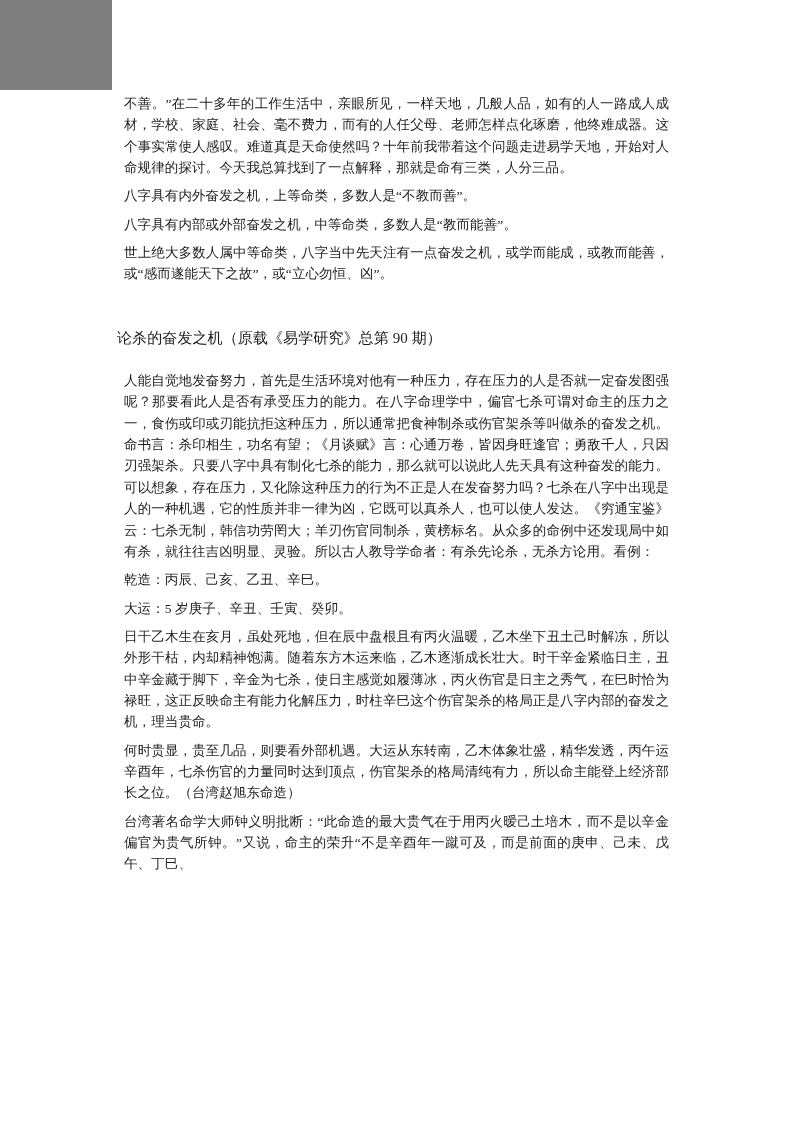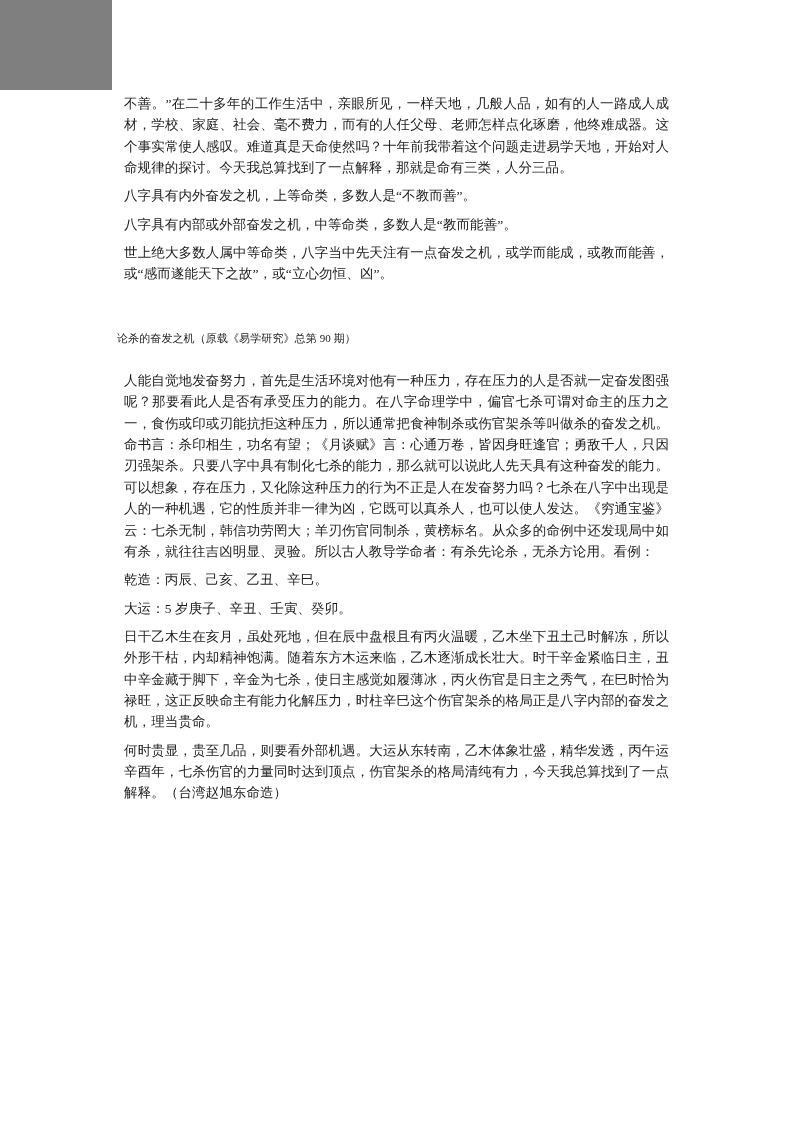--- a/index.html
+++ b/index.html
@@ -31,21 +31,21 @@
     font-size: 13.5px;
     line-height: 21.35px;
     text-align: justify;
     letter-spacing: 0.1px;
   }
   .content p {
     margin: 7px;
     padding: 0;
   }
   .article-heading {
-    font-size: 11px;
+    font-size: 15px;
     font-weight: normal;
     margin: 43px 0 21px 0;
     text-align: left;
   }
 </style>
 </head>
 <body>
 
 <div class="gray-corner"></div>
 
@@ -54,14 +54,15 @@
   <p>八字具有内外奋发之机，上等命类，多数人是“不教而善”。</p>
   <p>八字具有内部或外部奋发之机，中等命类，多数人是“教而能善”。</p>
   <p>世上绝大多数人属中等命类，八字当中先天注有一点奋发之机，或学而能成，或教而能善，或“感而遂能天下之故”，或“立心勿恒、凶”。</p>
 
   <h2 class="article-heading">论杀的奋发之机（原载《易学研究》总第 90 期）</h2>
 
   <p>人能自觉地发奋努力，首先是生活环境对他有一种压力，存在压力的人是否就一定奋发图强呢？那要看此人是否有承受压力的能力。在八字命理学中，偏官七杀可谓对命主的压力之一，食伤或印或刃能抗拒这种压力，所以通常把食神制杀或伤官架杀等叫做杀的奋发之机。命书言：杀印相生，功名有望；《月谈赋》言：心通万卷，皆因身旺逢官；勇敌千人，只因刃强架杀。只要八字中具有制化七杀的能力，那么就可以说此人先天具有这种奋发的能力。可以想象，存在压力，又化除这种压力的行为不正是人在发奋努力吗？七杀在八字中出现是人的一种机遇，它的性质并非一律为凶，它既可以真杀人，也可以使人发达。《穷通宝鉴》云：七杀无制，韩信功劳罔大；羊刃伤官同制杀，黄榜标名。从众多的命例中还发现局中如有杀，就往往吉凶明显、灵验。所以古人教导学命者：有杀先论杀，无杀方论用。看例：</p>
   <p>乾造：丙辰、己亥、乙丑、辛巳。</p>
   <p>大运：5 岁庚子、辛丑、壬寅、癸卯。</p>
   <p>日干乙木生在亥月，虽处死地，但在辰中盘根且有丙火温暖，乙木坐下丑土己时解冻，所以外形干枯，内却精神饱满。随着东方木运来临，乙木逐渐成长壮大。时干辛金紧临日主，丑中辛金藏于脚下，辛金为七杀，使日主感觉如履薄冰，丙火伤官是日主之秀气，在巳时恰为禄旺，这正反映命主有能力化解压力，时柱辛巳这个伤官架杀的格局正是八字内部的奋发之机，理当贵命。</p>
-  <p>何时贵显，贵至几品，则要看外部机遇。大运从东转南，乙木体象壮盛，精华发透，丙午运辛酉年，七杀伤官的力量同时达到顶点，伤官架杀的格局清纯有力，今天我总算找到了一点解释。（台湾赵旭东命造）</p>
+  <p>何时贵显，贵至几品，则要看外部机遇。大运从东转南，乙木体象壮盛，精华发透，丙午运辛酉年，七杀伤官的力量同时达到顶点，伤官架杀的格局清纯有力，所以命主能登上经济部长之位。（台湾赵旭东命造）</p>
+  <p>台湾著名命学大师钟义明批断：“此命造的最大贵气在于用丙火暧己土培木，而不是以辛金偏官为贵气所钟。”又说，命主的荣升“不是辛酉年一蹴可及，而是前面的庚申、己未、戊午、丁巳、</p>
 </div>
 
 </body></html>

